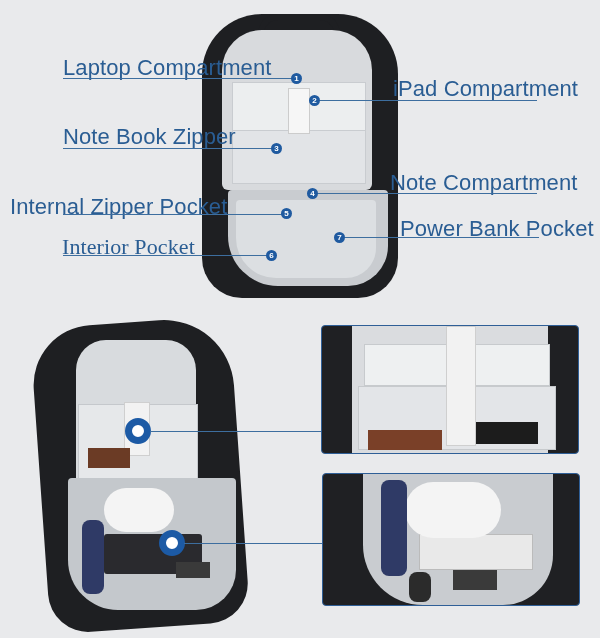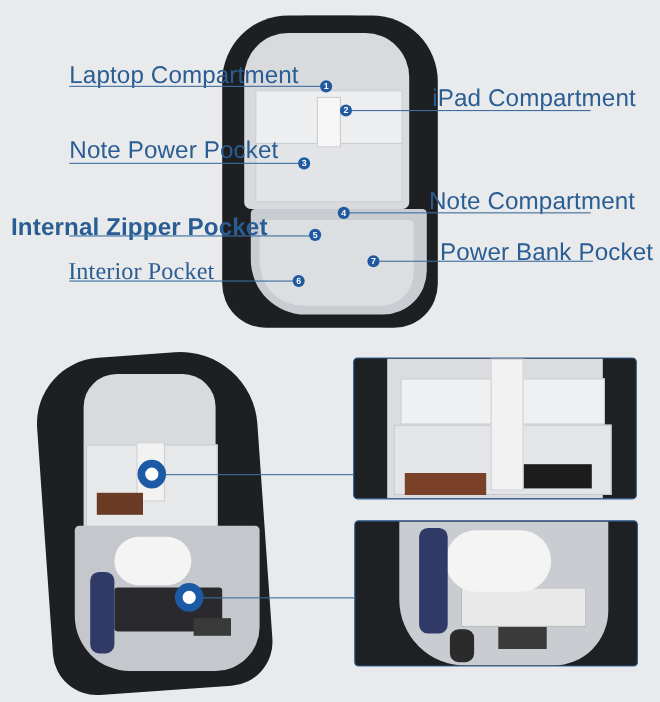--- a/index.html
+++ b/index.html
@@ -59,29 +59,29 @@
 <div class="bp bp1-inner"></div>
 
 <div class="label" style="left:63px;top:55px;">Laptop Compartment</div>
 <div class="line" style="left:63px;top:78px;width:230px;"></div>
 <div class="num" style="left:291px;top:73px;">1</div>
 
 <div class="label" style="left:393px;top:76px;">iPad Compartment</div>
 <div class="line" style="left:318px;top:100px;width:219px;"></div>
 <div class="num" style="left:309px;top:95px;">2</div>
 
-<div class="label" style="left:63px;top:124px;">Note Power Pocket</div>
+<div class="label" style="left:63px;top:124px;">Note Book Zipper</div>
 <div class="line" style="left:63px;top:148px;width:210px;"></div>
 <div class="num" style="left:271px;top:143px;">3</div>
 
 <div class="label" style="left:390px;top:170px;">Note Compartment</div>
 <div class="line" style="left:315px;top:193px;width:222px;"></div>
 <div class="num" style="left:307px;top:188px;">4</div>
 
-<div class="label" style="left:10px;top:194px;font-weight:bold;">Internal Zipper Pocket</div>
+<div class="label" style="left:10px;top:194px;">Internal Zipper Pocket</div>
 <div class="line" style="left:63px;top:214px;width:220px;"></div>
 <div class="num" style="left:281px;top:208px;">5</div>
 
 <div class="label" style="left:400px;top:216px;">Power Bank Pocket</div>
 <div class="line" style="left:343px;top:237px;width:196px;"></div>
 <div class="num" style="left:334px;top:232px;">7</div>
 
 <div class="label" style="left:62px;top:234px;font-family:Liberation Serif, serif;">Interior Pocket</div>
 <div class="line" style="left:63px;top:255px;width:205px;"></div>
 <div class="num" style="left:266px;top:250px;">6</div>

